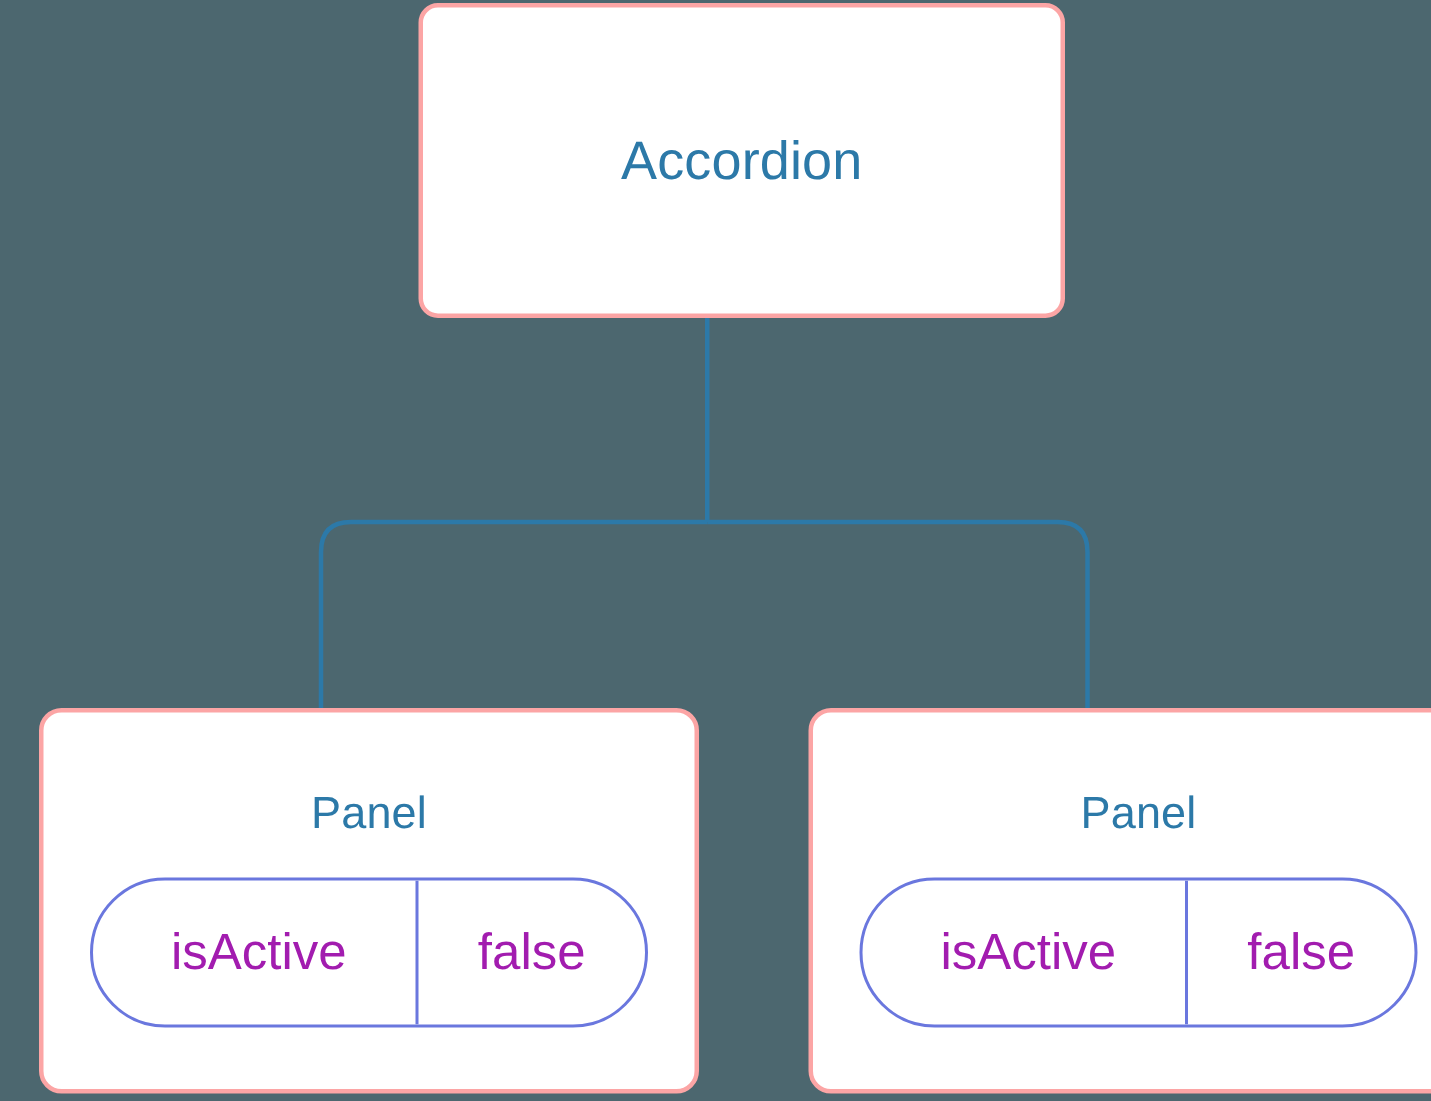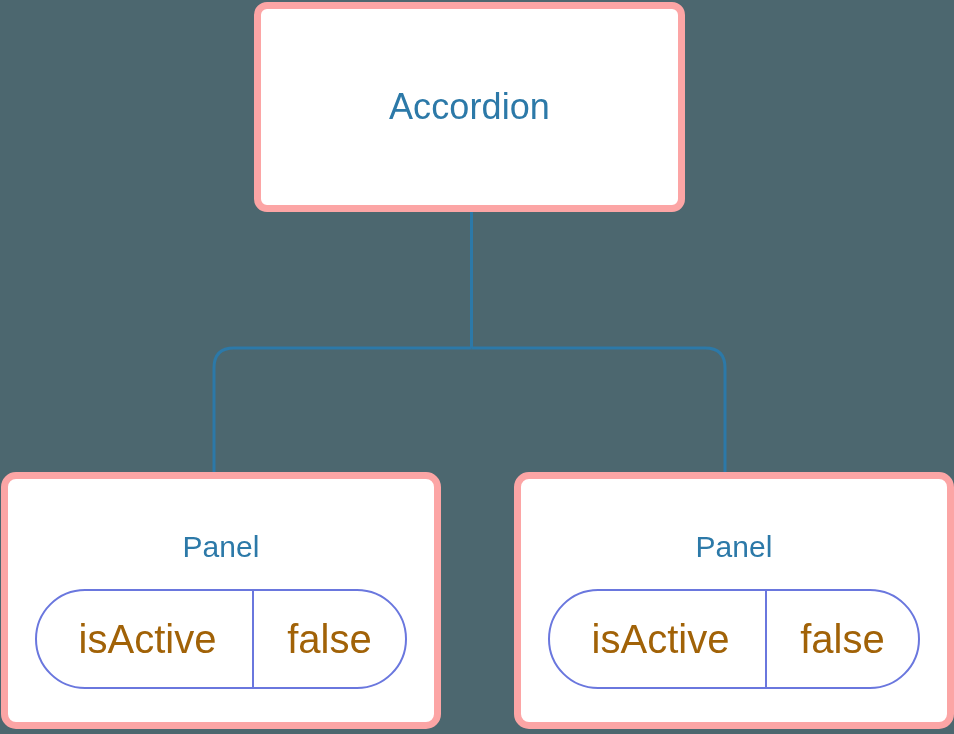--- a/index.html
+++ b/index.html
@@ -28,25 +28,26 @@
     pointer-events: none;
     z-index: 1;
   }
 
   
   .node {
     position: absolute;
     z-index: 2;
     box-sizing: border-box;
     background: #ffffff;
-    border: 7px solid #fca5a5;
+    border: 3px solid #fca5a5;
     border-radius: 14px;
     display: flex;
     flex-direction: column;
     align-items: center;
+    margin-left: 25px;
   }
 
   .node.root {
     left: 254px;
     top: 2px;
     width: 431px;
     height: 210px;
     justify-content: center;
     border-radius: 13px;
   }
@@ -85,22 +86,22 @@
     border-radius: 50px;
     background: transparent;
     overflow: hidden;
   }
 
   .prop-key,
   .prop-value {
     display: flex;
     align-items: center;
     justify-content: center;
-    color: #a16207;
-    font-size: 40px;
+    color: #a21caf;
+    font-size: 34px;
     line-height: 1;
     white-space: nowrap;
     box-sizing: border-box;
   }
 
   .prop-key {
     width: 215px;
     padding-left: 6px;
   }
 

